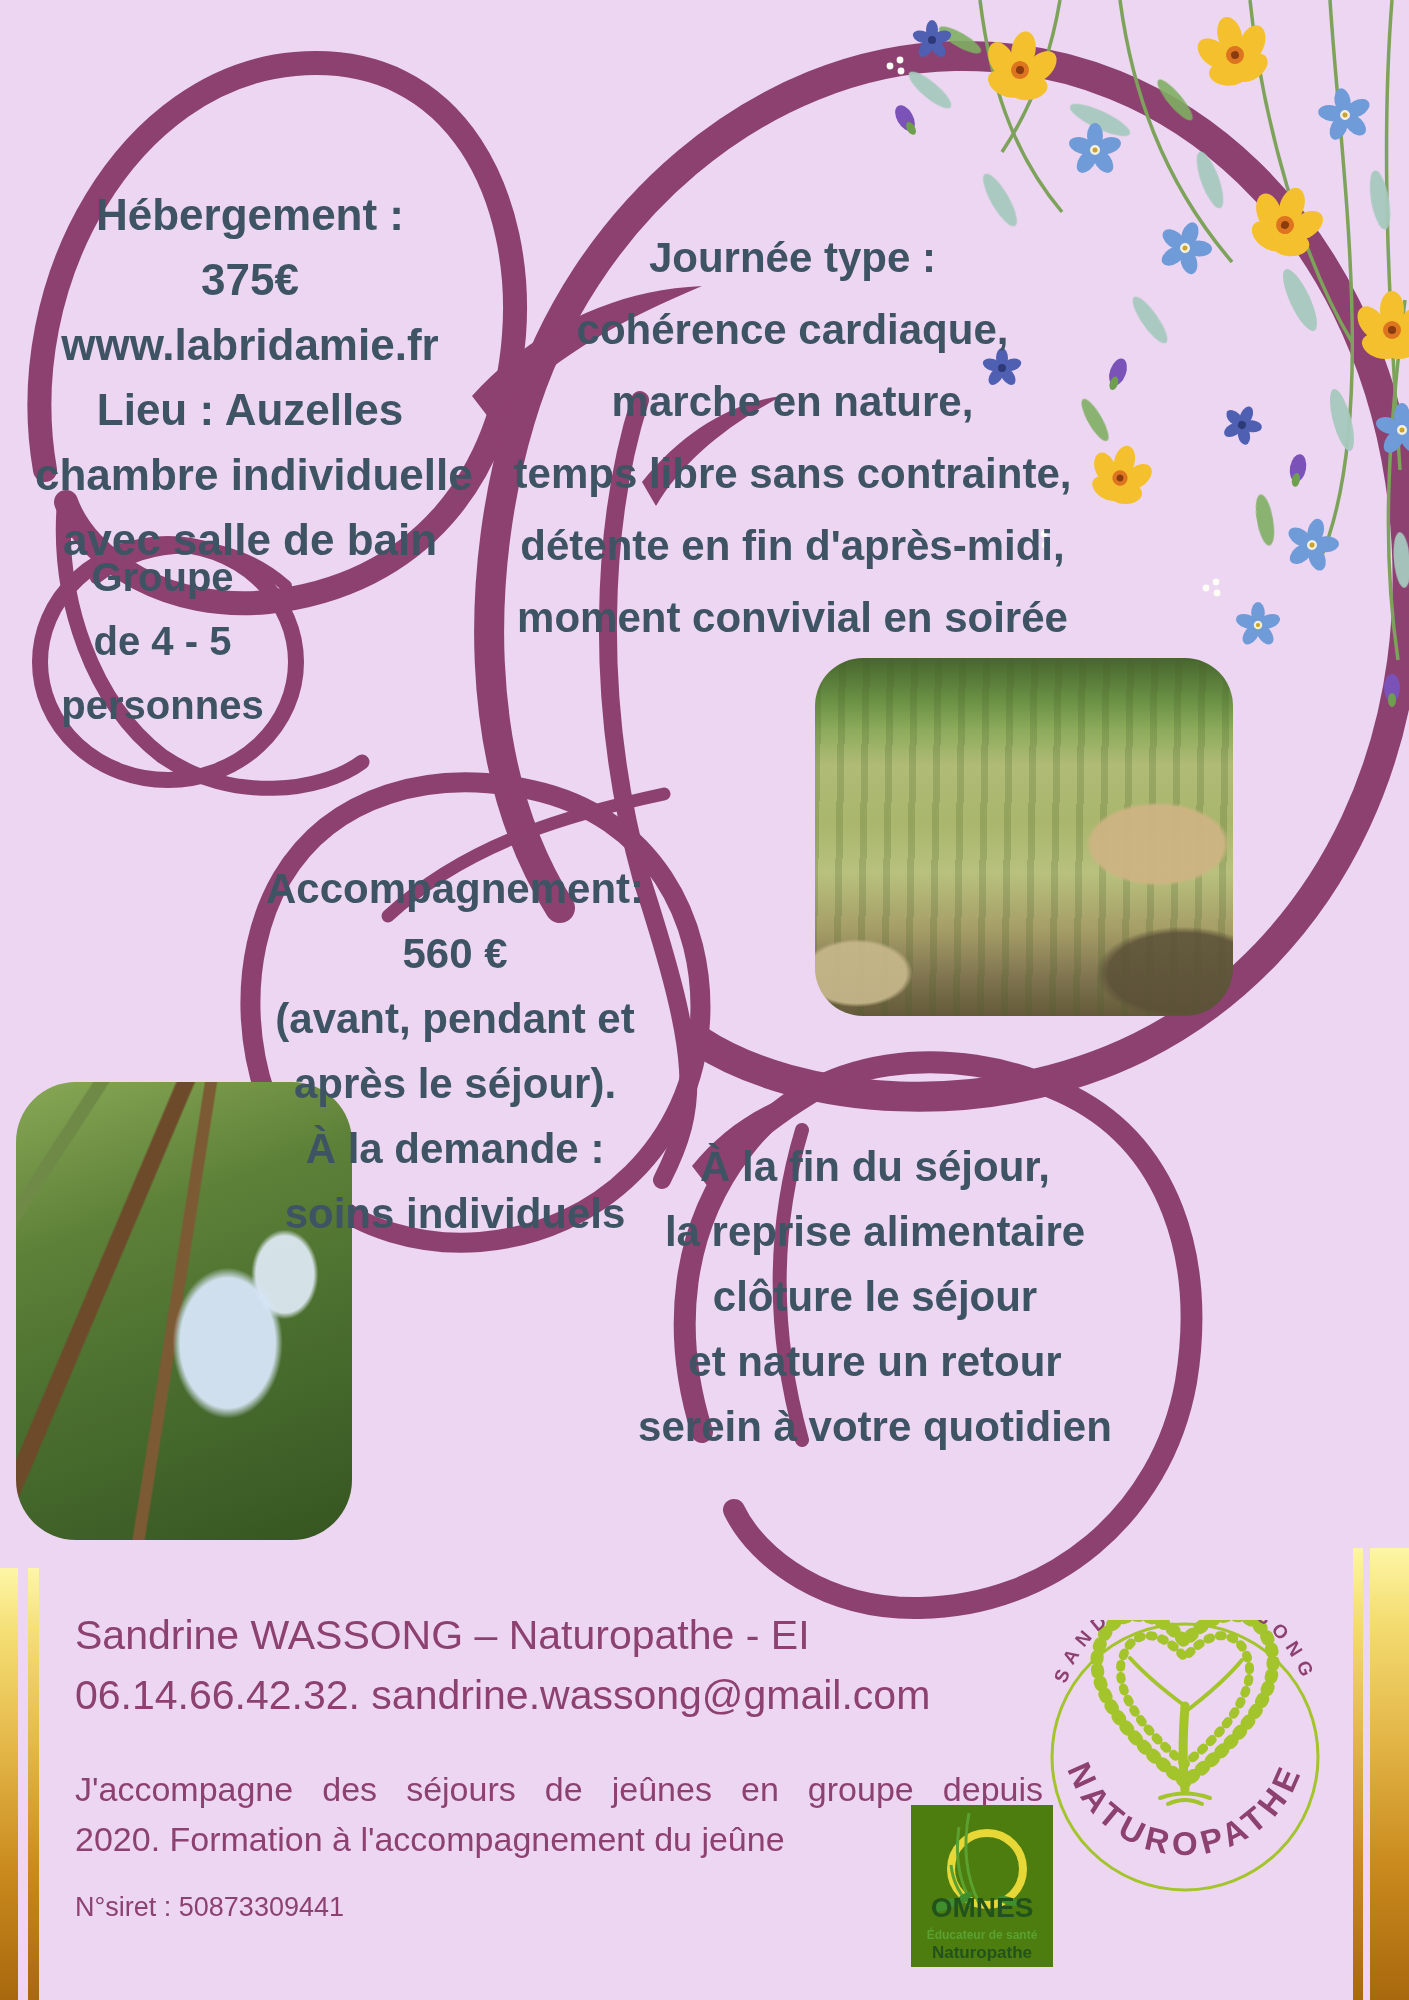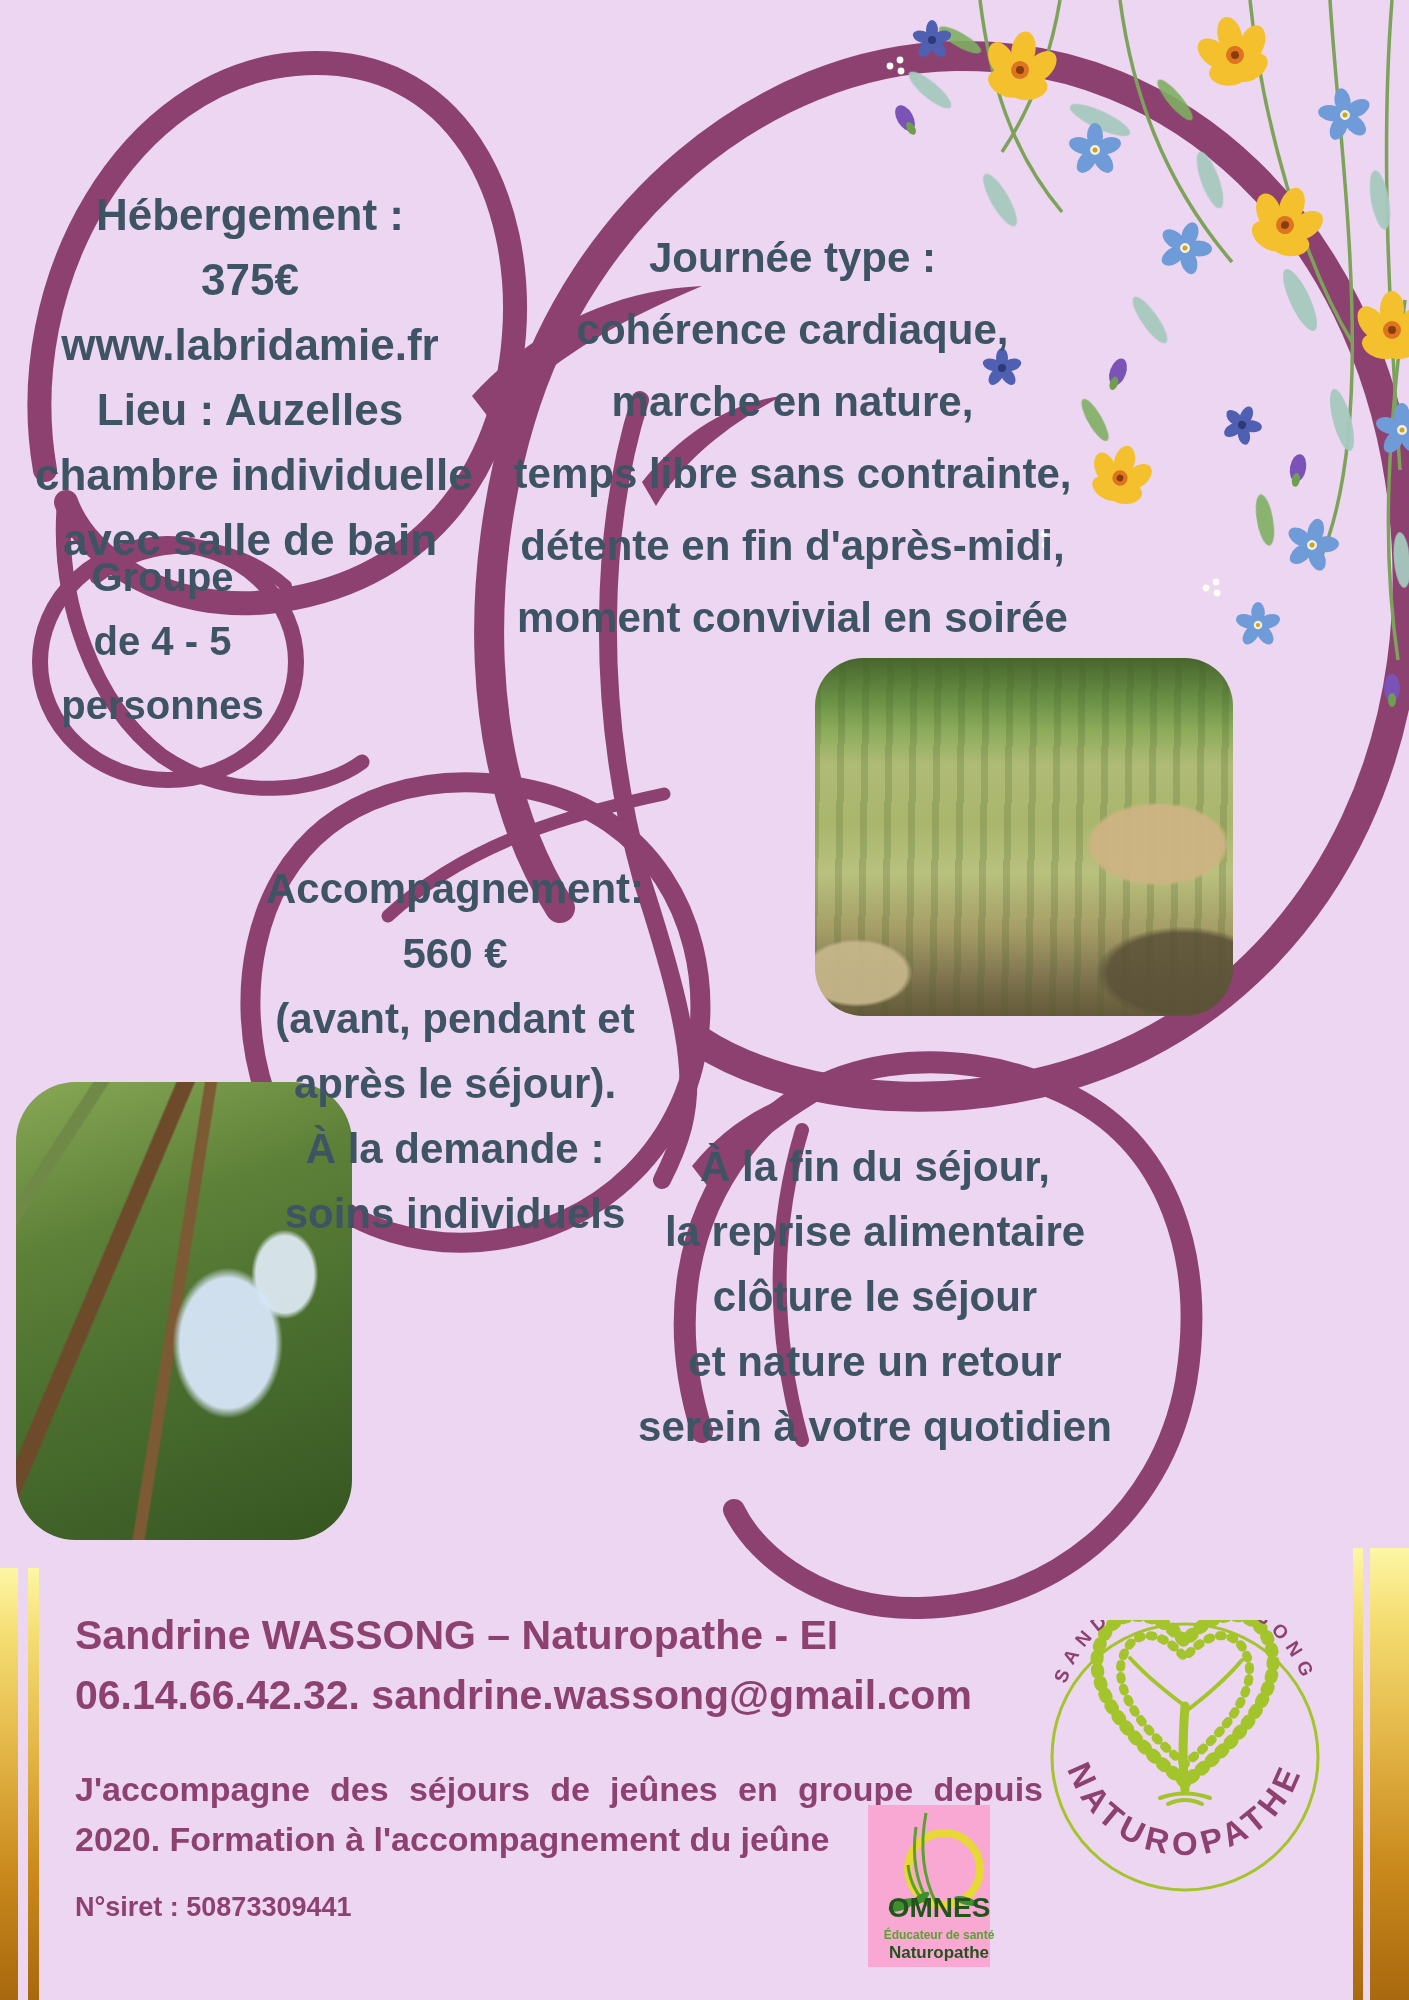--- a/index.html
+++ b/index.html
@@ -38,24 +38,24 @@
     background:
       radial-gradient(95px 130px at 63% 57%, rgba(214,229,247,.95) 0 50%, rgba(214,229,247,0) 58%),
       radial-gradient(60px 80px at 80% 42%, rgba(226,237,250,.9) 0 48%, rgba(226,237,250,0) 56%),
       linear-gradient(113deg, rgba(0,0,0,0) 30%, #6c4a2a 30.5% 33.5%, rgba(0,0,0,0) 34%),
       linear-gradient(99deg, rgba(0,0,0,0) 46%, #7c5a33 46.5% 49%, rgba(0,0,0,0) 49.5%),
       linear-gradient(123deg, rgba(0,0,0,0) 12%, #6f8a47 12.4% 14.6%, rgba(0,0,0,0) 15%),
       linear-gradient(160deg,#88a855 0%,#5e8139 30%,#4d7130 55%,#406229 80%,#365520 100%);
   }
   .goldbar{position:absolute;z-index:2;
     background:linear-gradient(180deg,#fdf6a6 0%,#f4dd72 16%,#e5b94b 40%,#ca8a1d 70%,#a8680e 100%);}
-  .contact{position:absolute;z-index:5;color:var(--plum);font-weight:bold;}
+  .contact{position:absolute;z-index:5;color:var(--plum);font-weight:normal;}
   .about .ln{text-align:left;font-size:34px;line-height:50px;}
   .about .ln:first-child{text-align:justify;text-align-last:justify;margin-top:22px;}
-  .omnes-box{position:absolute;left:868px;top:1805px;width:122px;height:162px;background:#f9a8d4;z-index:5;}
+  .omnes-box{position:absolute;left:911px;top:1805px;width:142px;height:162px;background:#4d7c0f;z-index:5;}
   .wlogo{position:absolute;left:1048px;top:1620px;width:274px;height:274px;z-index:5;}
 </style>
 </head>
 <body>
 
 <div class="poster">
 
   <svg class="decor" width="1409" height="2000" viewBox="0 0 1409 2000">
     <g fill="none" stroke="#8d4171" stroke-linecap="round">
 

